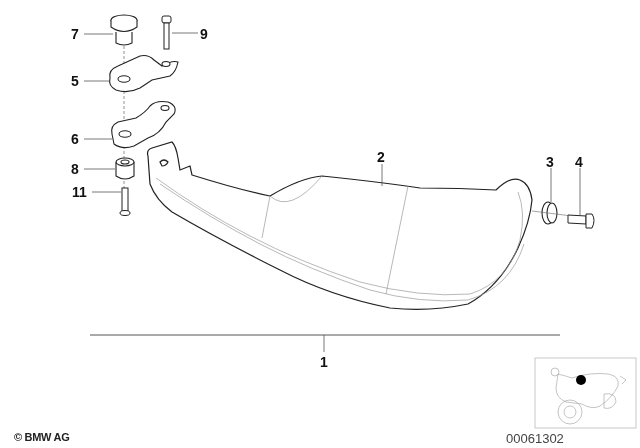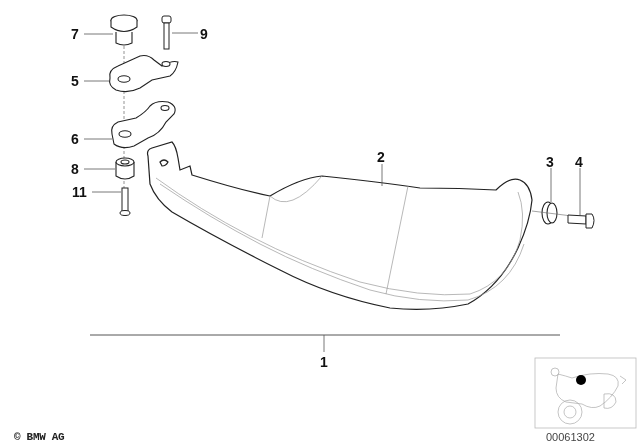--- a/index.html
+++ b/index.html
@@ -1,20 +1,20 @@
 <!DOCTYPE html>
 <html><head>
   <meta charset="utf-8">
   <style>
     html, body { margin: 0; padding: 0; background: #ffffff; }
     body { width: 640px; height: 448px; position: relative; overflow: hidden; font-family: "Liberation Sans", sans-serif; }
     #canvas { position: absolute; left: 0; top: 0; width: 640px; height: 448px; }
     .callout { position: absolute; font-family: "Liberation Sans", sans-serif; font-weight: bold; font-size: 14px; color: #111; line-height: 1; }
-    .copyright { position: absolute; left: 14px; top: 431px; font-family: Liberation Mono, monospace; font-weight: bold; font-size: 11px; color: #222; letter-spacing: -0.3px; }
-    .diagram-id { position: absolute; left: 546px; top: 431px; font-family: "Liberation Sans", sans-serif; font-size: 11px; color: #444; text-align: center; }
+    .copyright { position: absolute; left: 14px; top: 431px; font-family: Liberation Sans, sans-serif; font-weight: bold; font-size: 11px; color: #222; letter-spacing: -0.3px; }
+    .diagram-id { position: absolute; left: 506px; top: 431px; font-family: "Liberation Sans", sans-serif; font-size: 13px; color: #444; text-align: center; }
   </style>
 </head>
 <body>
 
 <svg id="canvas" width="640" height="448" viewBox="0 0 640 448" xmlns="http://www.w3.org/2000/svg">
 
   <g fill="#fff" stroke="#222" stroke-width="1.1">
     <ellipse cx="124" cy="20" rx="13" ry="5"></ellipse>
     <path d="M111 20 L111 27 Q124 36 137 27 L137 20"></path>
     <path d="M116 32 L116 43 Q124 47 132 43 L132 32"></path>

